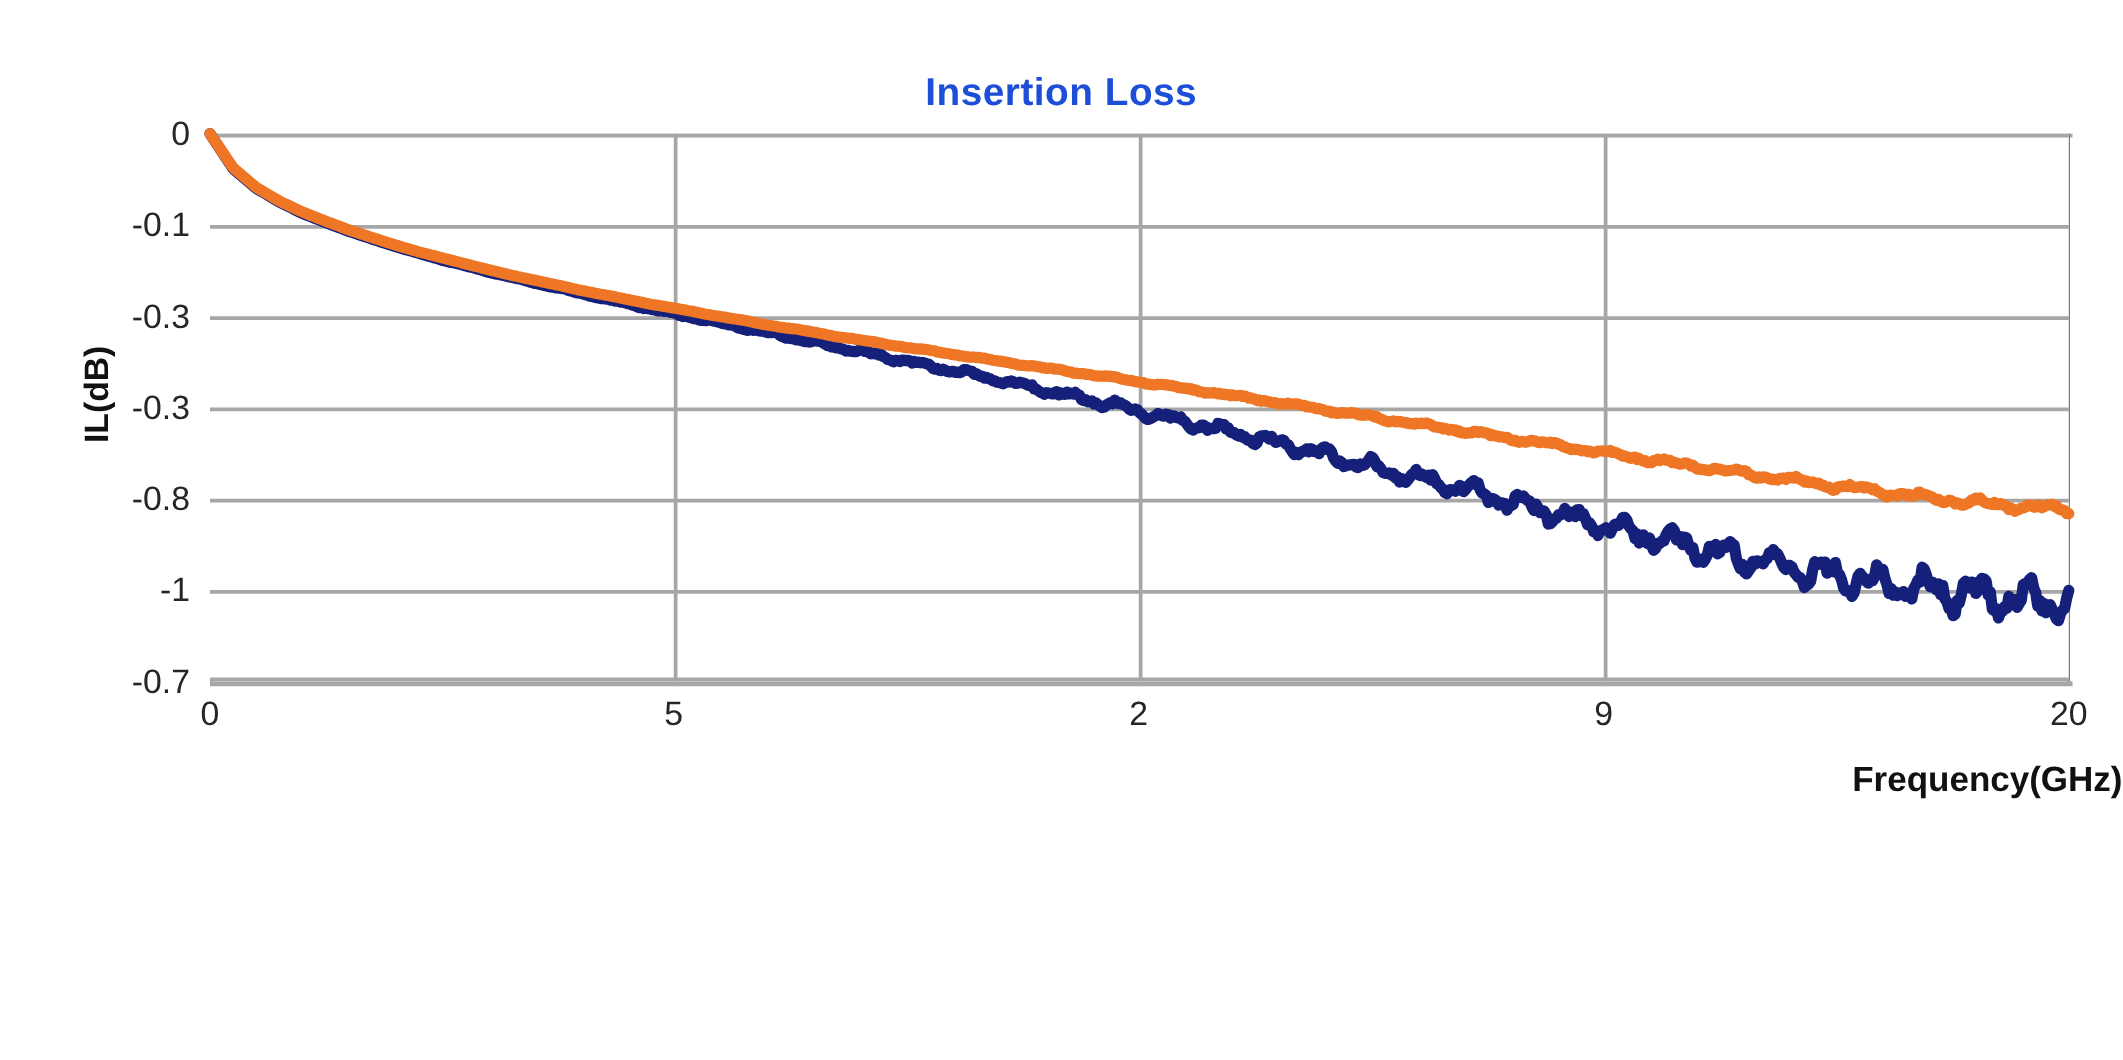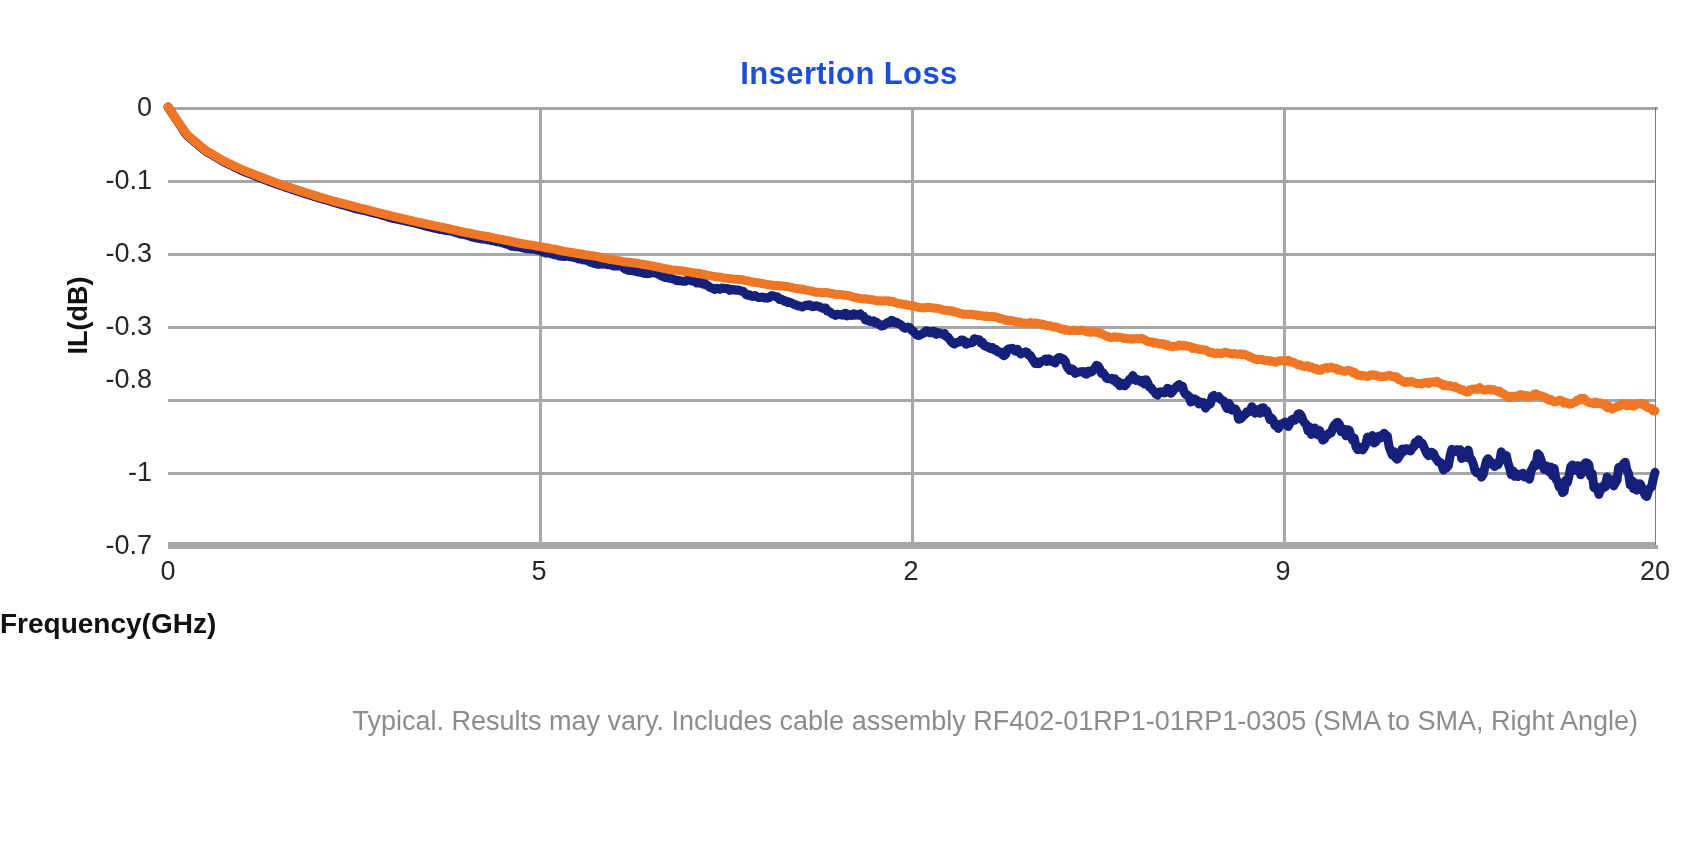--- a/index.html
+++ b/index.html
@@ -143,21 +143,21 @@
     transform: rotate(-90deg);
     transform-origin: center center;
     font-family: "Liberation Sans", sans-serif;
   }
 
   #x-axis-title {
     position: absolute;
     left: 0;
     top: 608px;
     width: 1698px;
-    text-align: left;
+    text-align: right;
     font-size: 28px;
     font-weight: bold;
     color: #111111;
     font-family: "Liberation Sans", sans-serif;
   }
 
   #series-svg {
     position: absolute;
     left: 168px;
     top: 107px;
@@ -187,21 +187,21 @@
 
   <div id="chart-figure">
 
     <div id="chart-title">Insertion Loss</div>
 
     <div id="y-ticks">
       <div class="ytick-label" style="top:92px">0</div>
       <div class="ytick-label" style="top:165px">-0.1</div>
       <div class="ytick-label" style="top:238px">-0.3</div>
       <div class="ytick-label" style="top:311px">-0.3</div>
-      <div class="ytick-label" style="top:364px">-0.8</div>
+      <div class="ytick-label" style="top:384px">-0.8</div>
       <div class="ytick-label" style="top:457px">-1</div>
       <div class="ytick-label" style="top:530px">-0.7</div>
     </div>
 
     <div id="y-axis-title">IL(dB)</div>
 
     <div id="axis-top"></div>
     <div id="axis-left"></div>
     <div id="axis-right"></div>
     <div id="axis-bottom"></div>
@@ -228,16 +228,15 @@
     <div class="xtick-label" style="left:168px">0</div>
     <div class="xtick-label" style="left:539px">5</div>
     <div class="xtick-label" style="left:911px">2</div>
     <div class="xtick-label" style="left:1283px">9</div>
     <div class="xtick-label" style="left:1655px">20</div>
 
     <div id="x-axis-title">Frequency(GHz)</div>
   </div>
 
   <div id="caption">
-    <span class="cap-line">Typical. Results may vary. Includes cable assembly RF402-01RP1-01RP1-0305 (SMA to SMA, Right Angle)</span>
   </div>
 
 </div>
 
 </body></html>

